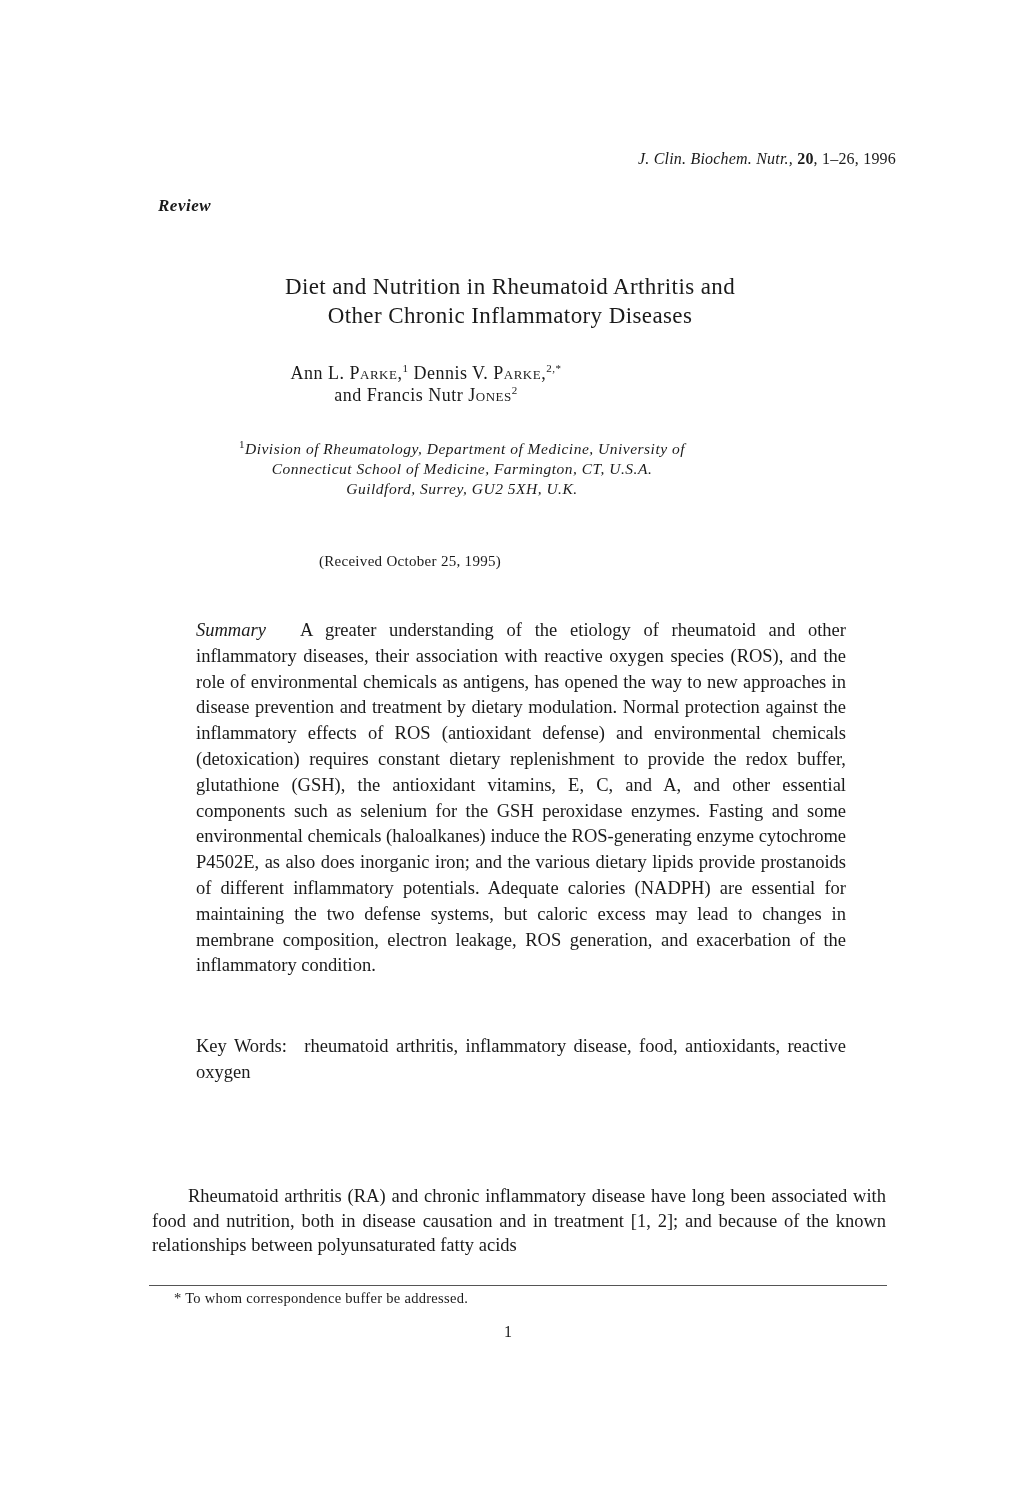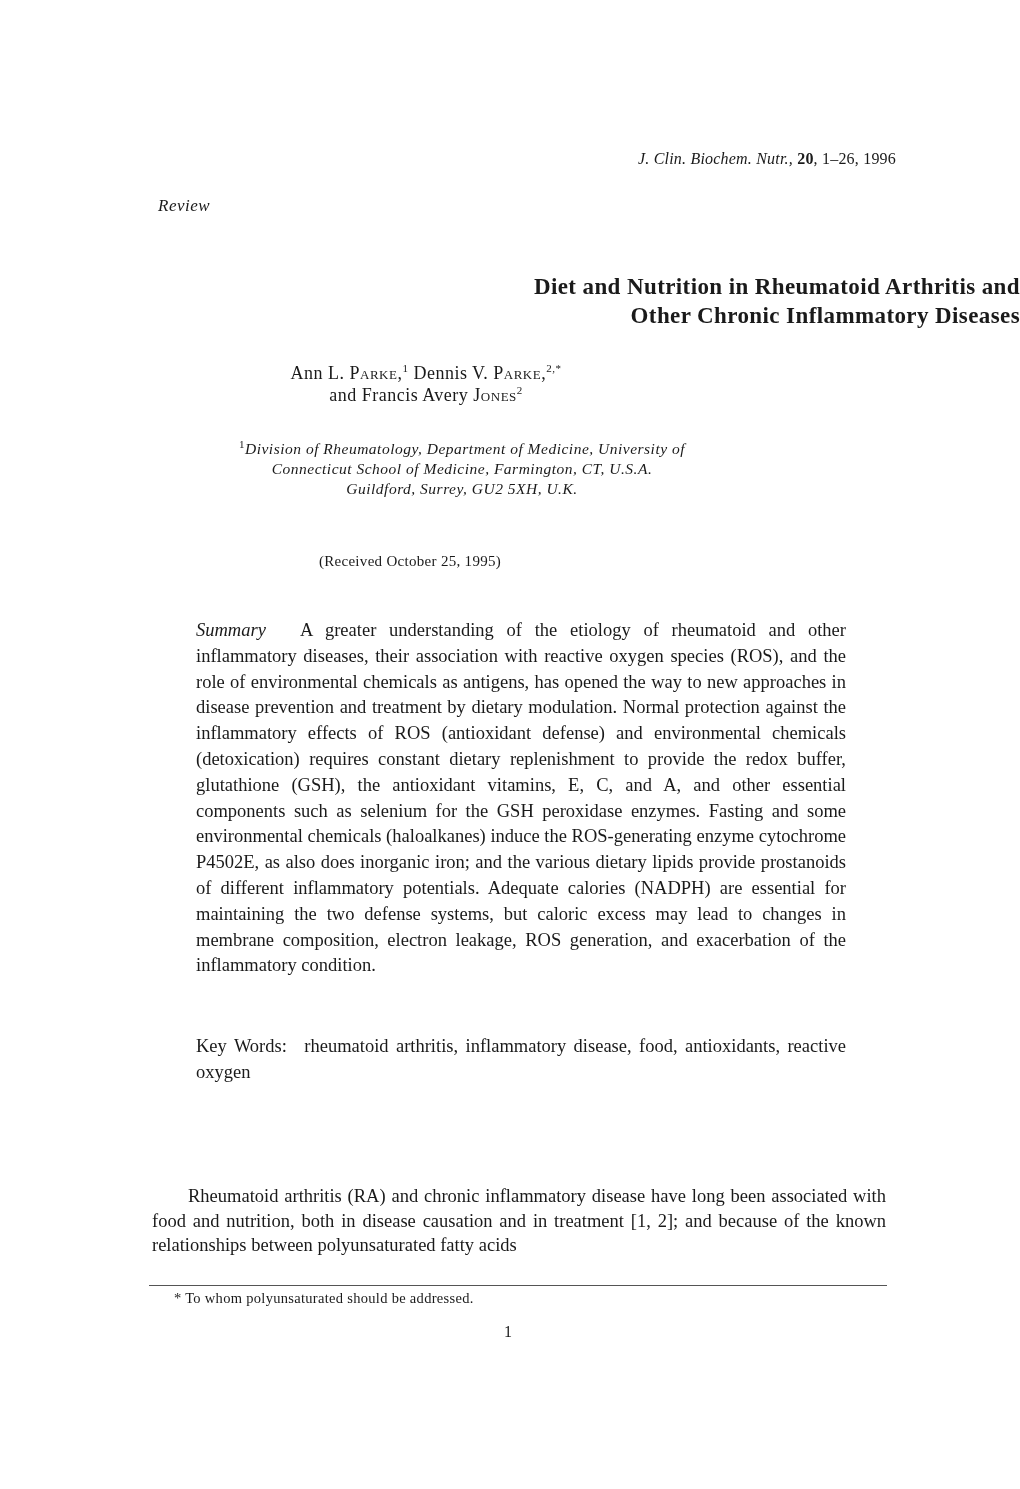--- a/index.html
+++ b/index.html
@@ -4,22 +4,22 @@
 <style>
   html, body { margin: 0; padding: 0; background: #ffffff; }
   body {
     width: 1020px; height: 1489px; position: relative; overflow: hidden;
     font-family: "Liberation Serif", "DejaVu Serif", serif; color: #1a1a1a;
   }
   .abs { position: absolute; }
   .journal-ref { top: 150px; right: 124px; font-size: 16px; font-style: italic; letter-spacing: 0.2px; }
   .journal-ref .vol { font-style: normal; font-weight: bold; text-align: right; }
   .journal-ref .pl { font-style: normal; }
-  .section-label { top: 196px; left: 158px; font-size: 17px; font-weight: normal; font-style: italic; letter-spacing: 0.5px; }
-  .title { top: 272px; left: 0; width: 1020px; text-align: right; font-size: 23px; font-weight: bold; line-height: 29px; letter-spacing: 0.4px; }
+  .section-label { top: 196px; left: 158px; font-size: 17px; font-weight: bold; font-style: italic; letter-spacing: 0.5px; }
+  .title { top: 272px; left: 0; width: 1020px; text-align: center; font-size: 23px; font-weight: normal; line-height: 29px; letter-spacing: 0.4px; }
   .authors { top: 362px; left: 0; width: 852px; text-align: center; font-size: 18px; line-height: 22px; letter-spacing: 0.5px; }
   .sc { font-variant: small-caps; }
   sup { font-size: 11px; vertical-align: super; line-height: 0; }
   .affil { top: 439px; left: 0; width: 924px; text-align: center; font-size: 15.5px; font-style: italic; line-height: 20px; letter-spacing: 0.5px; }
   .affil sup { font-style: normal; }
   .received { top: 553px; left: 0; width: 820px; text-align: center; font-size: 15px; letter-spacing: 0.3px; }
   .summary { top: 618px; left: 196px; width: 650px; font-size: 18.5px; line-height: 25.8px; text-align: justify; }
   .summary .lbl { font-style: italic; margin-right: 34px; }
   .keywords { top: 1034px; left: 196px; width: 650px; font-size: 18.5px; line-height: 25.8px; text-align: justify; }
   .keywords .lbl { margin-right: 10px; }
@@ -39,34 +39,34 @@
   <div>Diet and Nutrition in Rheumatoid Arthritis and</div>
   <div>Other Chronic Inflammatory Diseases</div>
 </div>
 
 <div class="abs authors">
   <div>
     <span>Ann L. </span><span class="sc">Parke</span>,<sup>1</sup>
     <span>Dennis V. </span><span class="sc">Parke</span>,<sup>2,*</sup>
   </div>
   <div>
-    <span>and Francis Avery </span><span class="sc">Jones</span><sup>2</sup>
+    <span>and Francis Nutr </span><span class="sc">Jones</span><sup>2</sup>
   </div>
 </div>
 
 <div class="abs affil">
   <div><sup>1</sup><span>Division of Rheumatology, Department of Medicine, University of</span></div>
   <div>Connecticut School of Medicine, Farmington, CT, U.S.A.</div>
   <div>Guildford, Surrey, GU2 5XH, U.K.</div>
 </div>
 
 <div class="abs received">(Received October 25, 1995)</div>
 
 <div class="abs summary"><span class="lbl">Summary</span><span>A greater understanding of the etiology of rheumatoid and other inflammatory diseases, their association with reactive oxygen species (ROS), and the role of environmental chemicals as antigens, has opened the way to new approaches in disease prevention and treatment by dietary modulation. Normal protection against the inflammatory effects of ROS (antioxidant defense) and environmental chemicals (detox­ication) requires constant dietary replenishment to provide the redox buffer, glutathione (GSH), the antioxidant vitamins, E, C, and A, and other essential components such as selenium for the GSH peroxidase enzymes. Fasting and some environmental chemicals (haloalkanes) induce the ROS-generating enzyme cytochrome P4502E, as also does inorganic iron; and the various dietary lipids provide prostanoids of different inflammatory potentials. Adequate calories (NADPH) are essen­tial for maintaining the two defense systems, but caloric excess may lead to changes in membrane composition, electron leakage, ROS generation, and exacerbation of the inflammatory condition.</span></div>
 
 <div class="abs keywords"><span class="lbl">Key Words:</span> <span>rheumatoid arthritis, inflammatory disease, food, antiox­idants, reactive oxygen</span></div>
 
 <div class="abs body-text">Rheumatoid arthritis (RA) and chronic inflammatory disease have long been associated with food and nutrition, both in disease causation and in treatment [1, 2]; and because of the known relationships between polyunsaturated fatty acids</div>
 
 <div class="abs fn-rule"></div>
-<div class="abs footnote">* To whom polyunsaturated should be addressed.</div>
+<div class="abs footnote">* To whom correspondence buffer be addressed.</div>
 
 <div class="abs page-num">1</div>
 
 </body></html>

